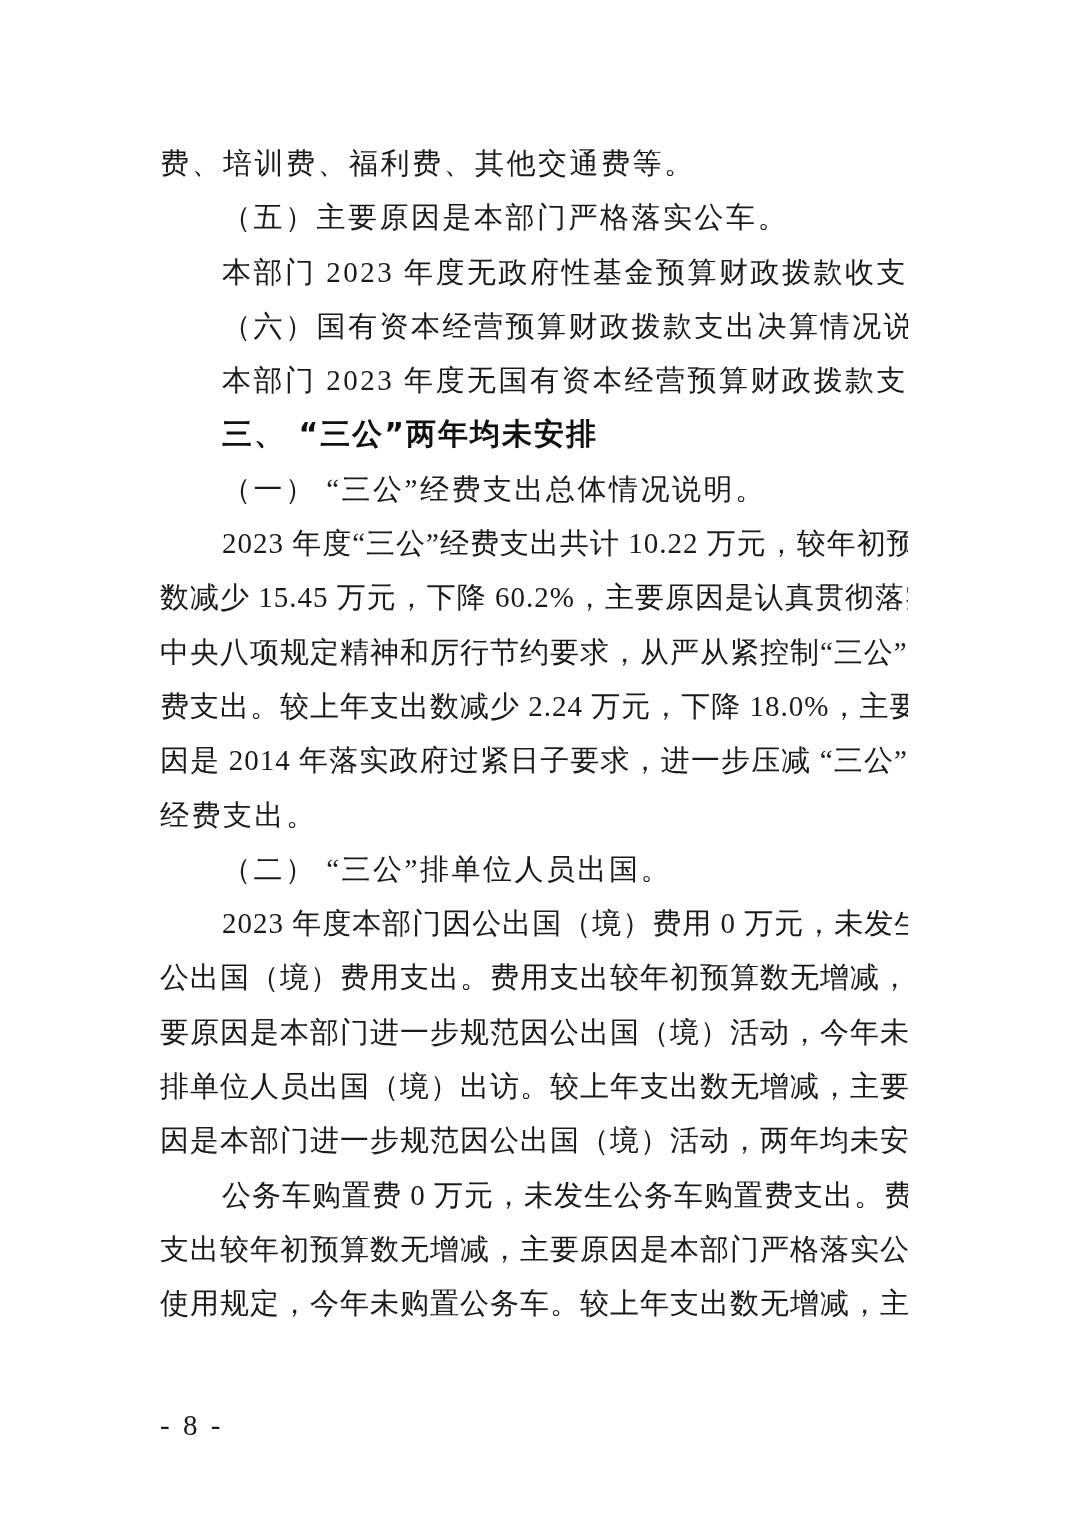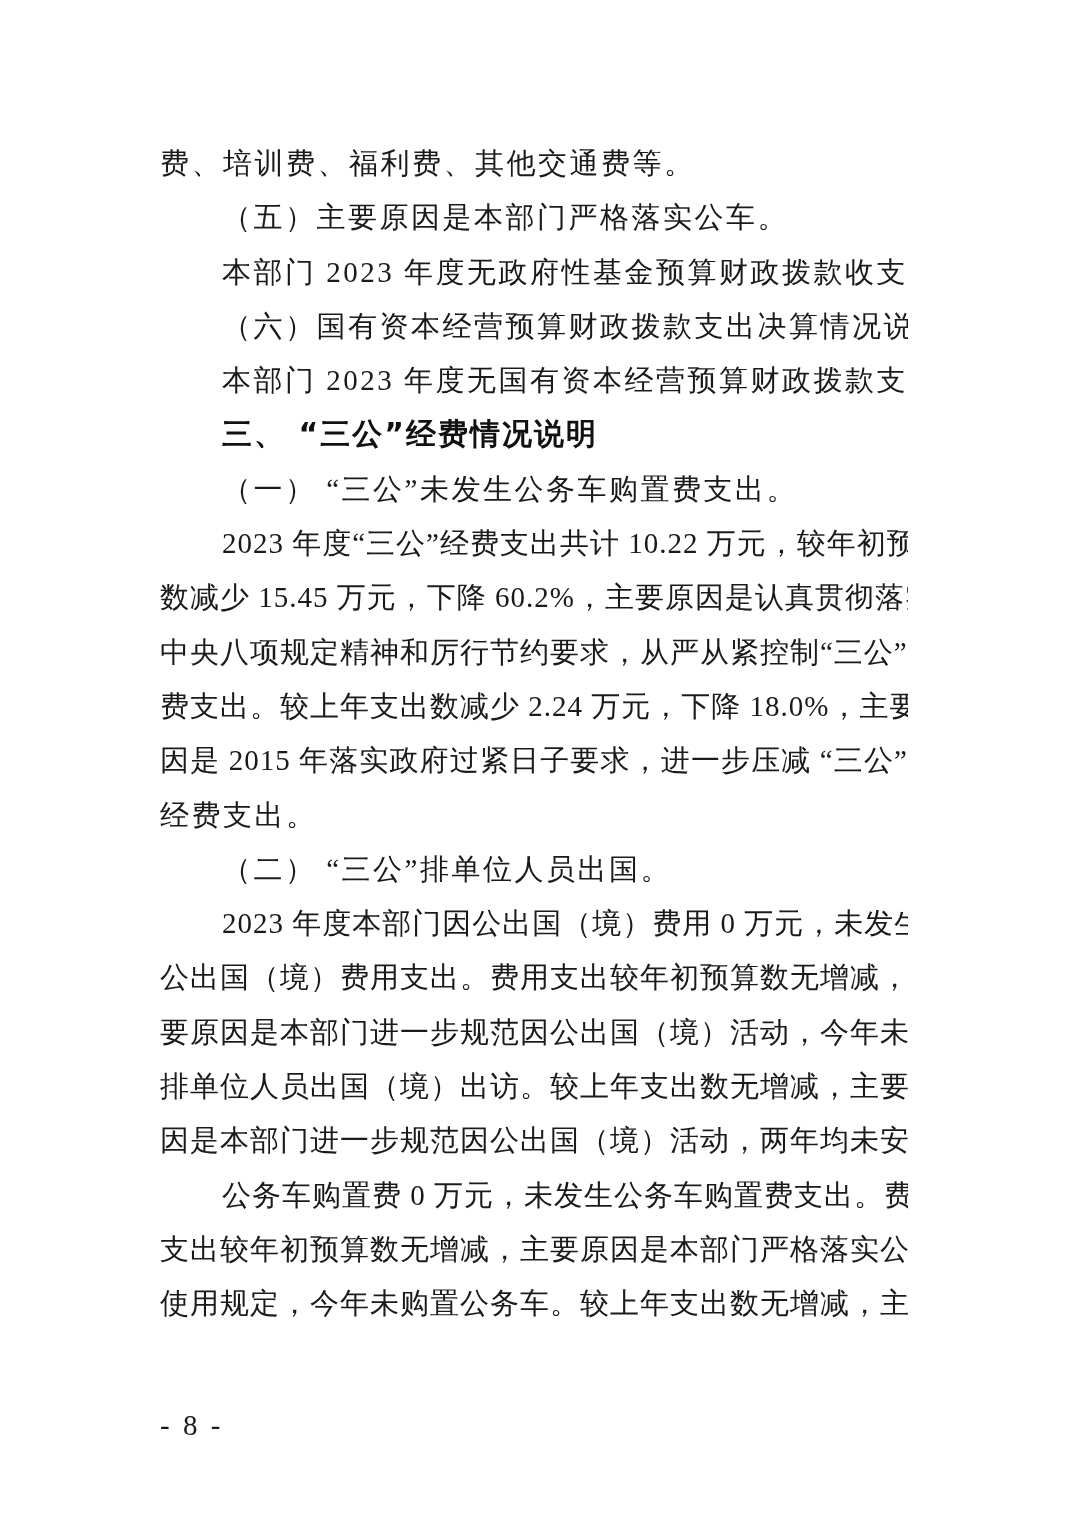--- a/index.html
+++ b/index.html
@@ -69,27 +69,27 @@
 </head>
 <body>
 
 <div class="page">
   <div class="doc">
     <div class="line">费、培训费、福利费、其他交通费等。</div>
     <div class="line ind">（五）主要原因是本部门严格落实公车。</div>
     <div class="line ind">本部门 2023 年度无政府性基金预算财政拨款收支。</div>
     <div class="line ind">（六）国有资本经营预算财政拨款支出决算情况说明。</div>
     <div class="line ind">本部门 2023 年度无国有资本经营预算财政拨款支出。</div>
-    <div class="line ind heading">三、 “三公”经费情况说明</div>
-    <div class="line ind">（一） “三公”未发生公务车购置费支出。</div>
+    <div class="line ind heading">三、 “三公”两年均未安排</div>
+    <div class="line ind">（一） “三公”经费支出总体情况说明。</div>
     <div class="line ind full">2023 年度“三公”经费支出共计 10.22 万元，较年初预算</div>
     <div class="line full">数减少 15.45 万元，下降 60.2%，主要原因是认真贯彻落实</div>
     <div class="line full">中央八项规定精神和厉行节约要求，从严从紧控制“三公”经</div>
     <div class="line full">费支出。较上年支出数减少 2.24 万元，下降 18.0%，主要原</div>
-    <div class="line full">因是 2015 年落实政府过紧日子要求，进一步压减 “三公”</div>
+    <div class="line full">因是 2014 年落实政府过紧日子要求，进一步压减 “三公”</div>
     <div class="line">经费支出。</div>
     <div class="line ind">（二） “三公”排单位人员出国。</div>
     <div class="line ind full">2023 年度本部门因公出国（境）费用 0 万元，未发生因</div>
     <div class="line full">公出国（境）费用支出。费用支出较年初预算数无增减，主</div>
     <div class="line full">要原因是本部门进一步规范因公出国（境）活动，今年未安</div>
     <div class="line full">排单位人员出国（境）出访。较上年支出数无增减，主要原</div>
     <div class="line full">因是本部门进一步规范因公出国（境）活动，两年均未安排</div>
     <div class="line ind full">公务车购置费 0 万元，未发生公务车购置费支出。费用</div>
     <div class="line full">支出较年初预算数无增减，主要原因是本部门严格落实公车</div>
     <div class="line full">使用规定，今年未购置公务车。较上年支出数无增减，主要</div>

